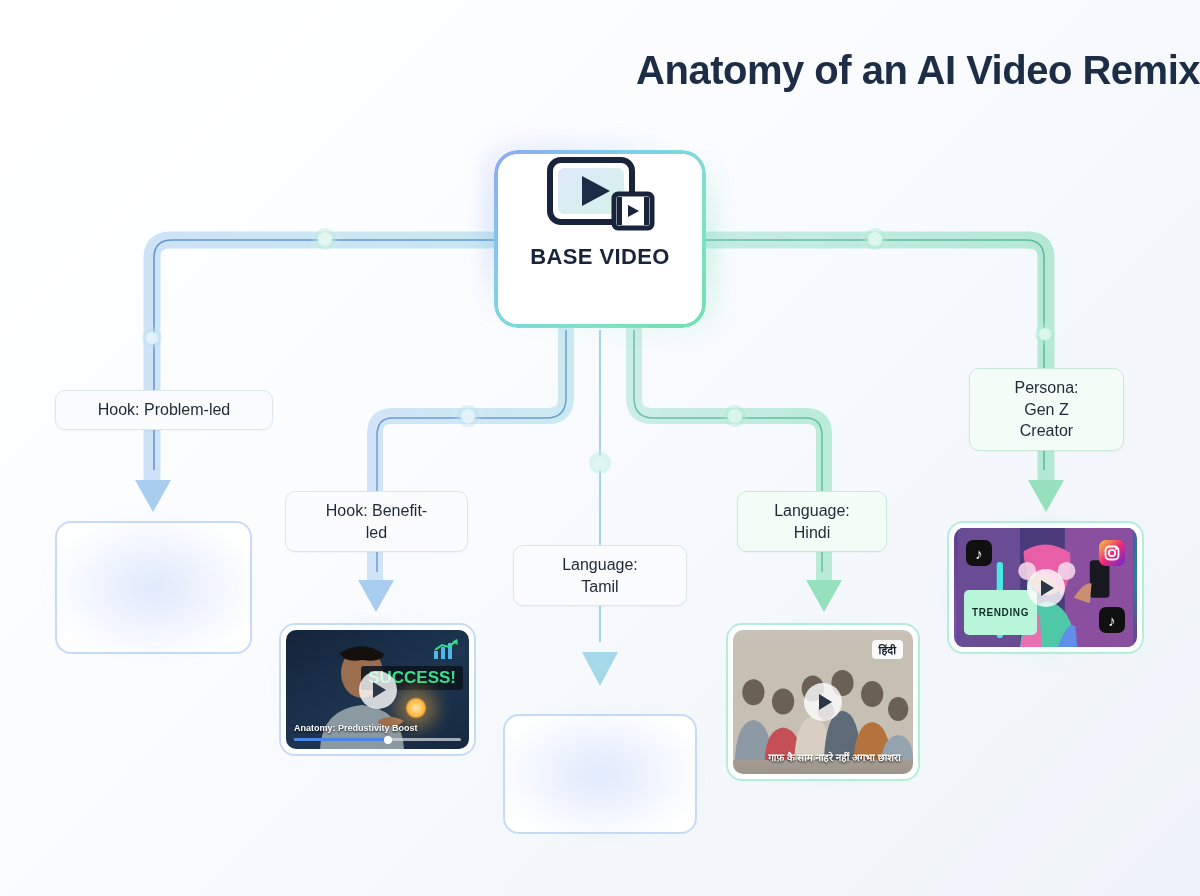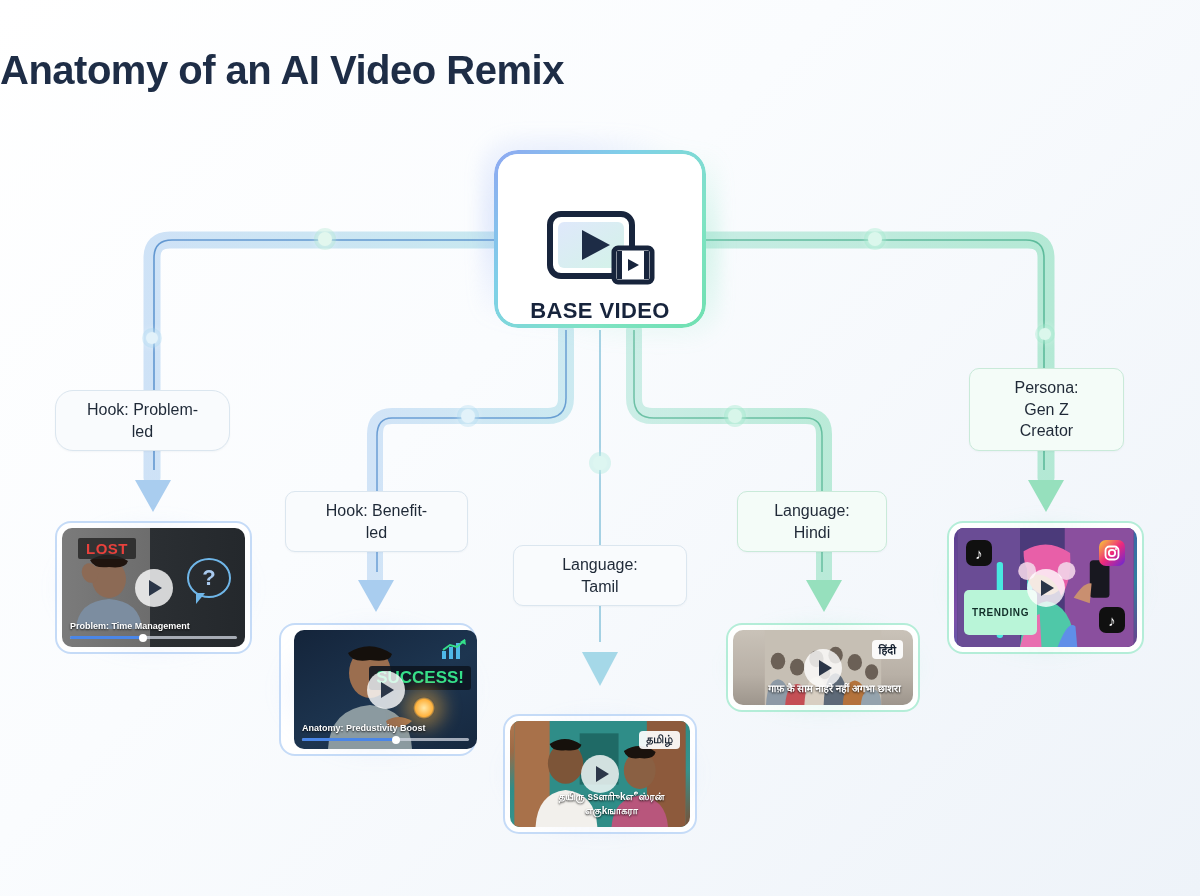--- a/index.html
+++ b/index.html
@@ -10,21 +10,21 @@
   }
   body {
     background: linear-gradient(135deg, #ffffff 0%, #fafcfe 40%, #eef3f9 100%);
     position: relative;
   }
 
   
   #page-title {
     position: absolute;
     top: 48px; left: 0; width: 1200px;
-    text-align: left;
+    text-align: right;
     font-size: 40px;
     font-weight: bold;
     letter-spacing: -0.5px;
     color: #1e2d46;
   }
 
   
   #connectors {
     position: absolute; inset: 0;
     width: 1200px; height: 896px;
@@ -49,21 +49,21 @@
     -webkit-mask-composite: xor;
     mask-composite: exclude;
   }
   #base-node .inner {
     position: absolute; inset: 4px;
     border-radius: 20px;
     background: #ffffff;
     display: flex;
     flex-direction: column;
     align-items: center;
-    justify-content: flex-end;
+    justify-content: flex-start;
     gap: 4px;
   }
   #base-node .glow {
     position: absolute; inset: -14px;
     border-radius: 34px;
     background: radial-gradient(ellipse at 30% 40%, rgba(130,160,245,.30), rgba(130,200,240,0) 65%),
                 radial-gradient(ellipse at 75% 55%, rgba(110,225,180,.30), rgba(110,225,180,0) 65%);
     filter: blur(8px);
     z-index: -1;
   }
@@ -204,21 +204,21 @@
   }
   .qbubble::after {
     content: "";
     position: absolute; left: 7px; bottom: -8px;
     width: 0; height: 0;
     border-top: 11px solid #6fb6e8;
     border-right: 9px solid transparent;
   }
 
   
-  #card-benefit .thumb-inner { background: linear-gradient(150deg,#14243a 0%,#1d3550 55%,#16283f 100%); margin-left: 8px; }
+  #card-benefit .thumb-inner { background: linear-gradient(150deg,#14243a 0%,#1d3550 55%,#16283f 100%); }
   .success-badge {
     position: absolute; right: 6px; top: 36px;
     background: rgba(12,20,32,.88);
     color: #35e08a;
     font-weight: bold;
     font-size: 17px;
     padding: 2px 7px;
     border-radius: 3px;
     z-index: 3;
   }
@@ -364,50 +364,34 @@
         <rect x="70" y="40" width="38" height="34" rx="4" fill="#fff" stroke="#17243c" stroke-width="5"></rect>
         <rect x="73" y="43" width="5" height="28" fill="#17243c"></rect>
         <rect x="100" y="43" width="5" height="28" fill="#17243c"></rect>
         <polygon points="84,51 95,57 84,63" fill="#17243c"></polygon>
       </svg>
     </span>
     <span id="base-label">BASE VIDEO</span>
   </div>
 </div>
 
-<div class="branch-label" style="left:55px; top:390px; width:175px;border-radius:18px;">Hook: Problem-led</div>
+<div class="branch-label" style="left:55px; top:390px; width:218px;">Hook: Problem-led</div>
 
 <div class="branch-label" style="left:285px; top:491px; width:183px;">Hook: Benefit-led</div>
 
 <div class="branch-label" style="left:513px; top:545px; width:174px;">Language: Tamil</div>
 
 <div class="branch-label green" style="left:737px; top:491px; width:150px;">Language: Hindi</div>
 
 <div class="branch-label green" style="left:969px; top:368px; width:155px;">Persona:
 Gen Z Creator</div>
 
 <div class="thumb-card" id="card-problem" style="left:55px; top:521px; width:197px; height:133px;">
   <div class="cardglow"></div>
   <div class="cardring"></div>
-  <div class="thumb-inner">
-    <svg class="person-silhouette" viewBox="0 0 78 78">
-      <ellipse cx="39" cy="28" rx="17" ry="19" fill="#8c6a55"></ellipse>
-      <path d="M20 9 Q39 -2 58 10 Q56 18 39 16 Q24 18 20 9Z" fill="#20140e"></path>
-      <path d="M6 78 Q8 50 39 48 Q70 50 72 78Z" fill="#7c8da0"></path>
-      <ellipse cx="20" cy="22" rx="8" ry="10" fill="#8c6a55" transform="rotate(-18 20 22)"></ellipse>
-    </svg>
-    <div class="lost-badge">LOST</div>
-    <div class="qbubble">?</div>
-    <div class="play-btn"></div>
-    <div class="caption">Problem: Time Management</div>
-    <div class="progress">
-      <div class="fill" style="width:44%"></div>
-      <div class="knob" style="left:44%"></div>
-    </div>
-  </div>
 </div>
 
 <div class="thumb-card" id="card-benefit" style="left:279px; top:623px; width:197px; height:133px;">
   <div class="cardglow"></div>
   <div class="cardring"></div>
   <div class="thumb-inner">
     <svg class="face-blob" style="left:30px; bottom:0; width:92px; height:110px;" viewBox="0 0 92 110">
       <ellipse cx="46" cy="34" rx="21" ry="25" fill="#9b6e4f"></ellipse>
       <path d="M24 14 Q46 0 68 15 Q66 24 46 21 Q28 24 24 14Z" fill="#15100c"></path>
       <path d="M4 110 Q6 70 46 66 Q86 70 88 110Z" fill="#8b9aa0"></path>
@@ -429,41 +413,23 @@
     <div class="progress">
       <div class="fill" style="width:56%"></div>
       <div class="knob" style="left:56%"></div>
     </div>
   </div>
 </div>
 
 <div class="thumb-card" id="card-tamil" style="left:503px; top:714px; width:194px; height:120px;">
   <div class="cardglow"></div>
   <div class="cardring"></div>
-  <div class="thumb-inner">
-    <svg viewBox="0 0 194 120" style="position:absolute;inset:0;width:100%;height:100%;">
-      <rect x="0" y="0" width="194" height="120" fill="#2f8d88"></rect>
-      <rect x="0" y="0" width="40" height="120" fill="#a8714a"></rect>
-      <rect x="150" y="0" width="44" height="120" fill="#8d5a3c"></rect>
-      <rect x="74" y="14" width="44" height="58" fill="#1f6a66"></rect>
-      <ellipse cx="58" cy="48" rx="20" ry="23" fill="#7d5538"></ellipse>
-      <path d="M40 26 Q58 14 76 27 Q74 35 58 33 Q43 35 40 26Z" fill="#16110c"></path>
-      <path d="M24 120 Q26 82 58 78 Q92 82 94 120Z" fill="#f2f0ec"></path>
-      <ellipse cx="142" cy="56" rx="18" ry="21" fill="#8a6043"></ellipse>
-      <path d="M124 34 Q142 22 160 35 Q158 44 142 42 Q127 44 124 34Z" fill="#1a120d"></path>
-      <path d="M110 120 Q112 88 142 84 Q172 88 174 120Z" fill="#b8567c"></path>
-    </svg>
-    <div class="lang-badge">தமிழ்</div>
-    <div class="play-btn"></div>
-    <div class="caption center">தயிரு ssளரிுkஎீஸ்ரன்
-எகுkஙாகரா</div>
-  </div>
-</div>
-
-<div class="thumb-card g" id="card-hindi" style="left:726px; top:623px; width:194px; height:89px;">
+</div>
+
+<div class="thumb-card g" id="card-hindi" style="left:726px; top:623px; width:194px; height:158px;">
   <div class="cardglow"></div>
   <div class="cardring"></div>
   <div class="thumb-inner">
     <svg viewBox="0 0 194 125" style="position:absolute;inset:0;width:100%;height:100%;">
       <rect width="194" height="125" fill="#c6bfb4"></rect>
       <g fill="#6b6056">
         <ellipse cx="22" cy="52" rx="12" ry="14"></ellipse>
           <path d="M2 125 Q4 84 22 82 Q40 84 42 125Z" fill="#8d9aa6"></path>
         <ellipse cx="54" cy="62" rx="12" ry="14"></ellipse>
           <path d="M34 125 Q36 92 54 90 Q72 92 74 125Z" fill="#c44f55"></path>

